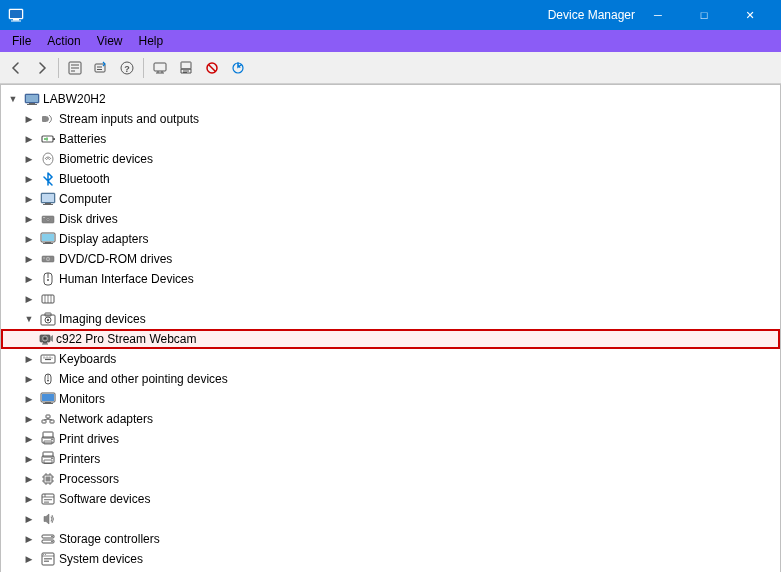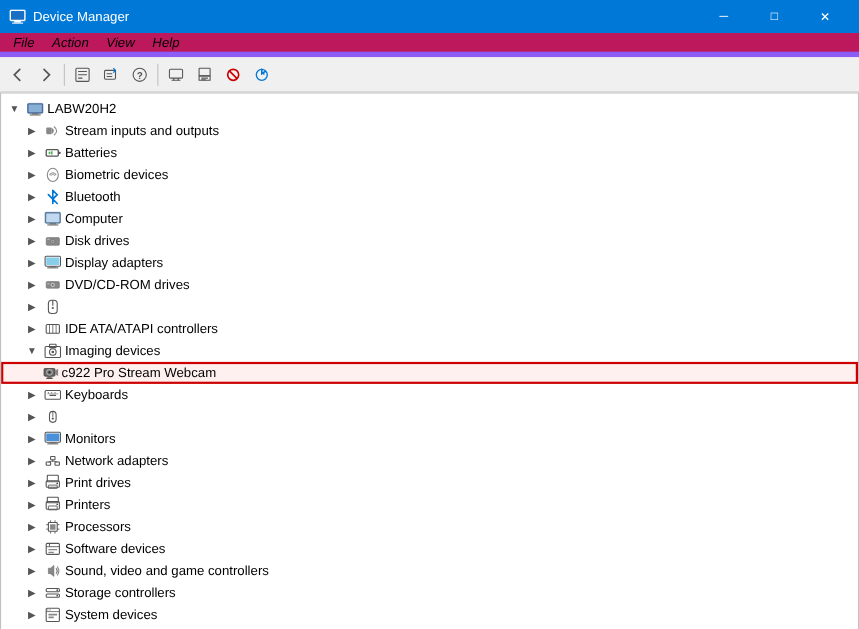--- a/index.html
+++ b/index.html
@@ -24,47 +24,47 @@
     }
     .title-bar-icon {
       width: 16px;
       height: 16px;
       margin-right: 6px;
       flex-shrink: 0;
     }
     .title-bar-title {
       flex: 1;
       font-size: 12px;
+      text-align: right;
     }
     .title-bar-controls {
       display: flex;
       gap: 0;
     }
     .title-bar-btn {
       width: 46px;
       height: 30px;
       display: flex;
       align-items: center;
       justify-content: center;
       font-size: 11px;
       color: white;
       cursor: pointer;
       border: none;
       background: transparent;
     }
 
     
     .menu-bar {
-      background: #be185d;
+      background: #8b5cf6;
       height: 22px;
       display: flex;
       align-items: center;
       padding: 0 4px;
-      border-bottom: 5px solid #8b5cf6;
-      font-style: italic;
+      border-bottom: 1px solid #8b5cf6;
     }
     .menu-item {
       padding: 2px 8px;
       cursor: pointer;
       font-size: 12px;
       color: #000;
     }
 
     
     .toolbar {
@@ -358,33 +358,33 @@
 
   <div class="tree-item indent-1">
     <span class="expand-btn">▶</span>
     <span class="tree-icon">
       <svg width="16" height="16" viewBox="0 0 16 16">
         <rect x="4" y="2" width="8" height="12" rx="3" fill="none" stroke="#555" stroke-width="1"></rect>
         <line x1="8" y1="2" x2="8" y2="7" stroke="#555" stroke-width="1"></line>
         <circle cx="8" cy="9" r="1" fill="#555"></circle>
       </svg>
     </span>
+    <span>Human Interface Devices</span>
   </div>
 
   <div class="tree-item indent-1">
     <span class="expand-btn">▶</span>
     <span class="tree-icon">
       <svg width="16" height="16" viewBox="0 0 16 16">
         <rect x="2" y="4" width="12" height="8" rx="1" fill="none" stroke="#555" stroke-width="1"></rect>
         <line x1="5" y1="4" x2="5" y2="12" stroke="#555" stroke-width="0.7"></line>
         <line x1="8" y1="4" x2="8" y2="12" stroke="#555" stroke-width="0.7"></line>
         <line x1="11" y1="4" x2="11" y2="12" stroke="#555" stroke-width="0.7"></line>
       </svg>
     </span>
-    <span>IDE ATA/ATAPI controllers</span>
   </div>
 
   <div class="tree-item indent-1">
     <span class="expand-btn">▼</span>
     <span class="tree-icon">
       <svg width="16" height="16" viewBox="0 0 16 16">
         <rect x="1" y="4" width="14" height="10" rx="1" fill="none" stroke="#555" stroke-width="1"></rect>
         <circle cx="8" cy="9" r="3" fill="none" stroke="#555" stroke-width="1"></circle>
         <circle cx="8" cy="9" r="1.2" fill="#555"></circle>
         <rect x="5" y="2" width="6" height="3" rx="0.5" fill="none" stroke="#555" stroke-width="1"></rect>
@@ -424,20 +424,21 @@
 
   <div class="tree-item indent-1">
     <span class="expand-btn">▶</span>
     <span class="tree-icon">
       <svg width="16" height="16" viewBox="0 0 16 16">
         <rect x="5" y="3" width="6" height="10" rx="3" fill="none" stroke="#555" stroke-width="1"></rect>
         <line x1="8" y1="3" x2="8" y2="8" stroke="#555" stroke-width="0.8"></line>
         <circle cx="8" cy="9.5" r="1" fill="#555"></circle>
       </svg>
     </span>
+    <span>Mice and other pointing devices</span>
   </div>
 
   <div class="tree-item indent-1">
     <span class="expand-btn">▶</span>
     <span class="tree-icon">
       <svg width="16" height="16" viewBox="0 0 16 16">
         <rect x="1" y="2" width="14" height="9" rx="1" fill="none" stroke="#555" stroke-width="1"></rect>
         <rect x="2" y="3" width="12" height="7" rx="0.3" fill="#4a90d9"></rect>
         <rect x="5" y="11" width="6" height="1" fill="#666"></rect>
         <rect x="3" y="12" width="10" height="1" fill="#666"></rect>
@@ -522,21 +523,20 @@
 
   <div class="tree-item indent-1">
     <span class="expand-btn">▶</span>
     <span class="tree-icon">
       <svg width="16" height="16" viewBox="0 0 16 16">
         <path d="M4 5.5h2L9 3v10L6 10.5H4z" fill="#888" stroke="#666" stroke-width="0.5"></path>
         <path d="M11 5.5 Q13 8 11 10.5" stroke="#888" stroke-width="1.2" fill="none"></path>
         <path d="M12 4 Q15 8 12 12" stroke="#888" stroke-width="1" fill="none"></path>
       </svg>
     </span>
-    <span>Sound, video and game controllers</span>
   </div>
 
   <div class="tree-item indent-1">
     <span class="expand-btn">▶</span>
     <span class="tree-icon">
       <svg width="16" height="16" viewBox="0 0 16 16">
         <rect x="2" y="4" width="12" height="3" rx="1" fill="none" stroke="#555" stroke-width="1"></rect>
         <rect x="2" y="9" width="12" height="3" rx="1" fill="none" stroke="#555" stroke-width="1"></rect>
         <circle cx="12" cy="5.5" r="0.8" fill="#555"></circle>
         <circle cx="12" cy="10.5" r="0.8" fill="#555"></circle>

